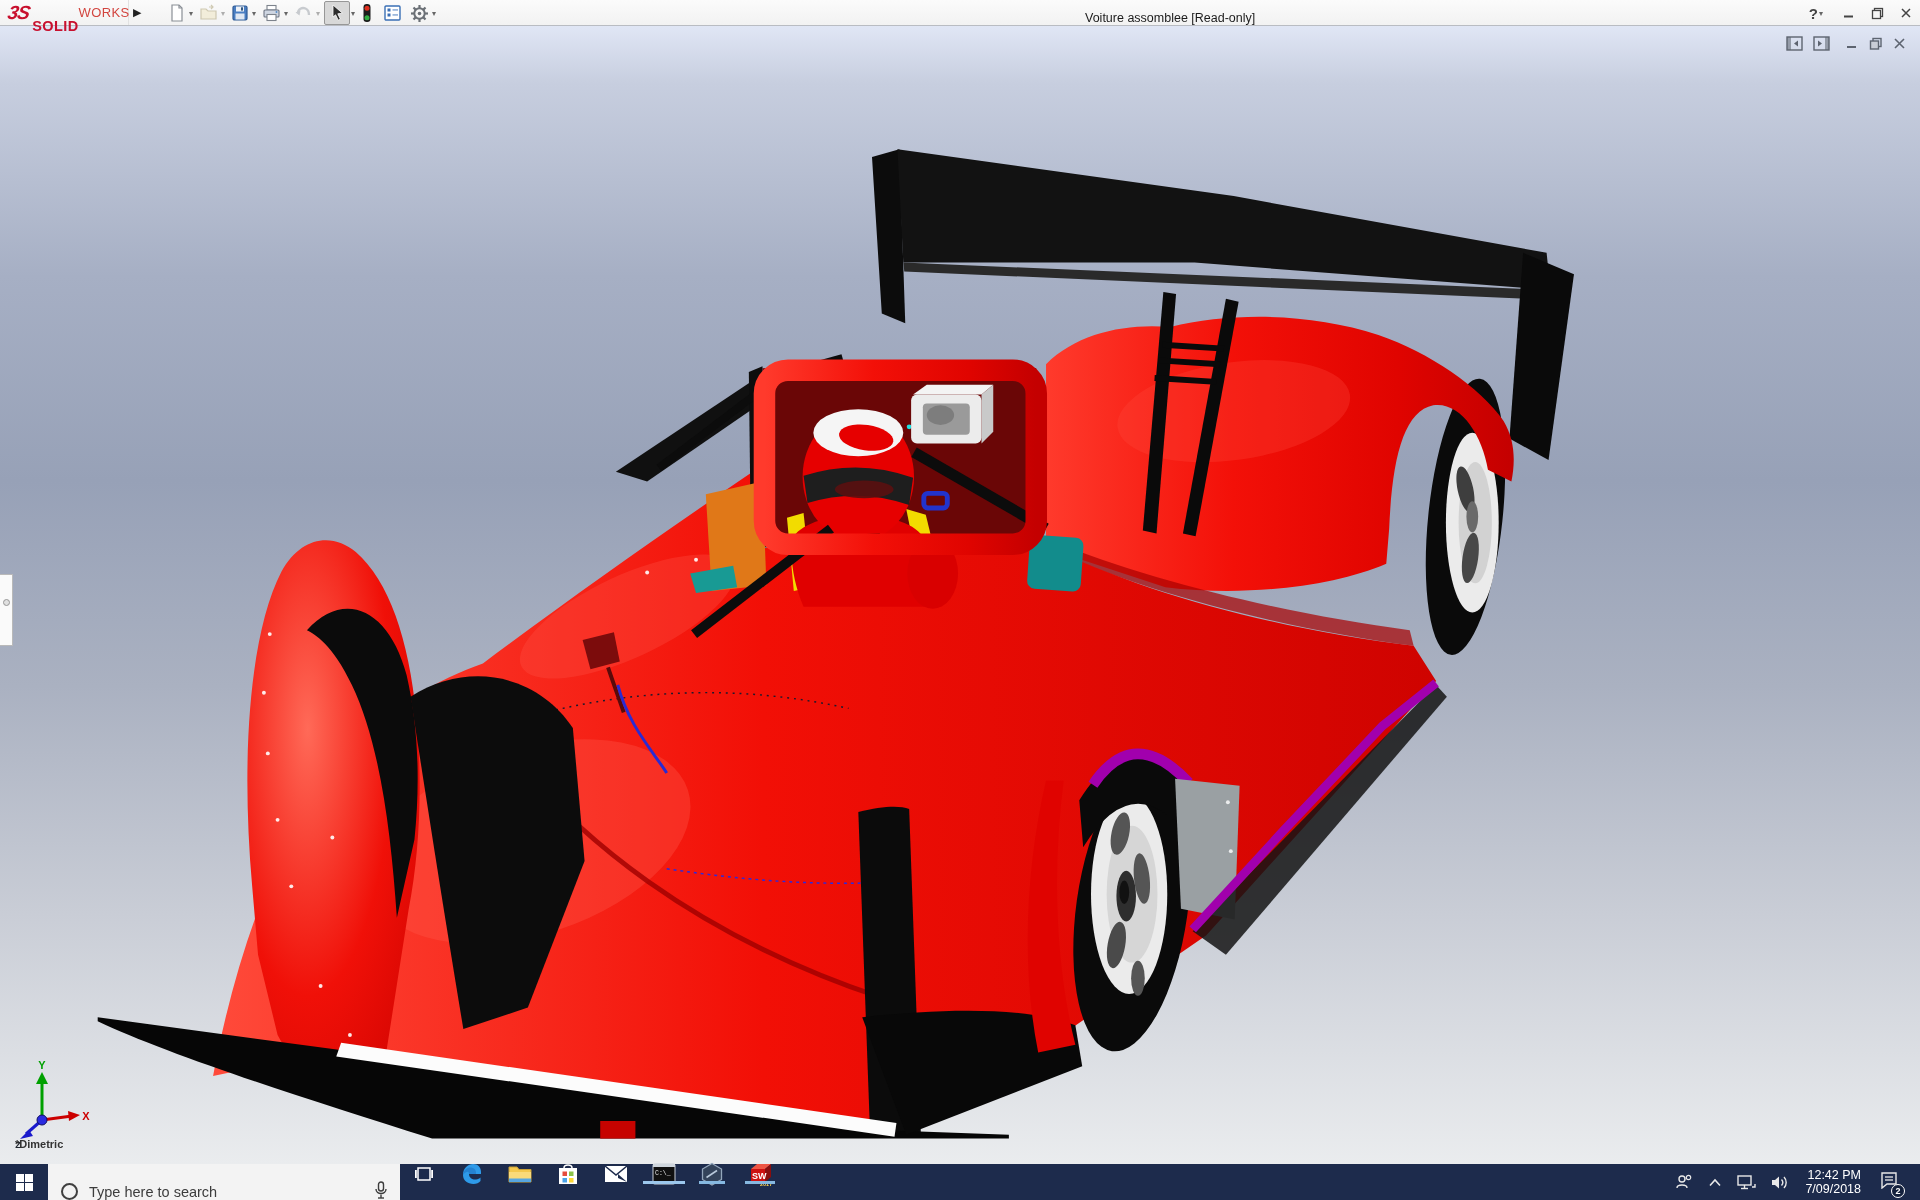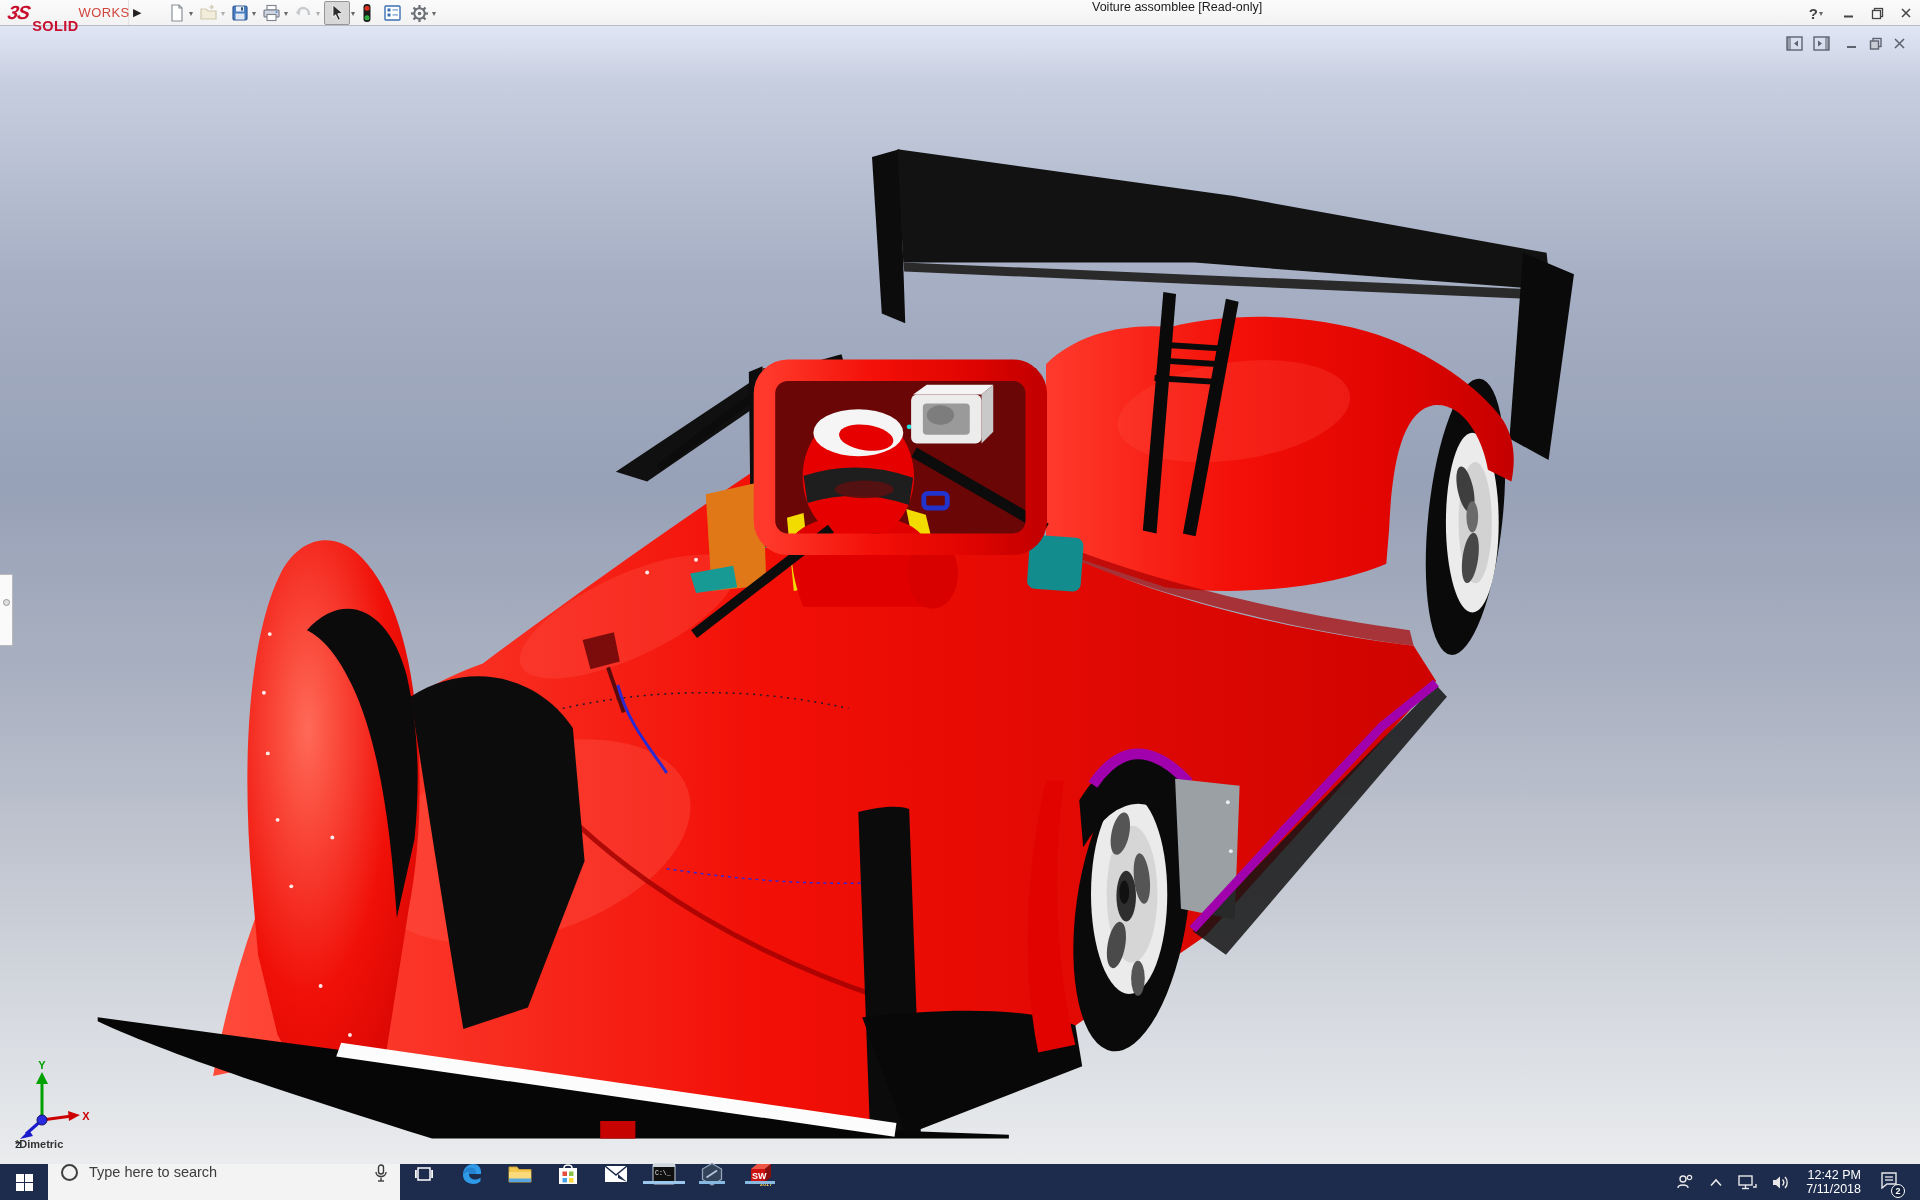--- a/index.html
+++ b/index.html
@@ -14,41 +14,41 @@
   #logo .mark { font-style:italic; font-weight:bold; font-size:19px; color:#c8102e; transform:skewX(-12deg); margin-right:3px; letter-spacing:-1px;}
   #logo .solid { font-weight:bold; font-size:14.5px; color:#c8102e; letter-spacing:.4px;margin-top:26px; }
   #logo .works { font-weight:400; font-size:13px; color:#d2453f; letter-spacing:.4px; }
   #flyout-arrow { position:absolute; left:133px; top:6px; font-size:11px; color:#222; cursor:pointer; }
   #main-toolbar { position:absolute; left:166px; top:1px; height:24px; display:flex; align-items:center; }
   .tbtn { height:24px; display:flex; align-items:center; padding:0 2px; }
   .tbtn svg { display:block; }
   .tb-caret { font-size:8px; color:#666; margin:0 4px 0 1px; }
   .tbtn.pressed { background:#d8d8d8; border:1px solid #979797; border-radius:2px; }
   .disabled { opacity:.5; }
-  #window-title { position:absolute; left:1085px; top:0; font-size:12.5px; color:#1b1b1b; white-space:nowrap;margin-left:7px; }
+  #window-title { position:absolute; left:1085px; top:11px; font-size:12.5px; color:#1b1b1b; white-space:nowrap; }
   #win-controls { position:absolute; right:8px; top:0; height:26px; display:flex; align-items:center; gap:16px; }
   #win-controls .wbtn { color:#444; font-size:14px; display:flex; align-items:center; }
 
   
   #viewport { position:absolute; left:0; top:26px; width:1920px; height:1138px;
     background:linear-gradient(180deg,#e0e6f5 0%,#c7cedf 5%,#a6afc4 22%,#97a1b7 40%,#aab1c1 58%,#c9cdd6 78%,#eaecee 100%); }
   #doc-controls { position:absolute; right:14px; top:10px; display:flex; gap:10px; align-items:center; }
   #doc-controls svg { display:block; }
   #left-tab { position:absolute; left:0; top:548px; width:13px; height:72px; background:#fafafa;
     border:1px solid #b9b9b9; border-left:none; }
   #left-tab .dot { position:absolute; left:3px; top:24px; width:7px; height:7px; border-radius:50%;
     background:#e0e0e0; border:1px solid #979797; }
   #view-label { position:absolute; left:15px; top:1112px; font-size:11px; font-weight:bold; color:#333; }
   #triad { position:absolute; left:10px; top:1034px; }
   #car-svg { position:absolute; left:0; top:0; }
 
   
   #taskbar { position:absolute; left:0; top:1164px; width:1920px; height:36px; background:#1d2b4c; z-index:60; }
   #start-btn { position:absolute; left:0; top:0; width:48px; height:36px; display:flex; align-items:center; justify-content:center; }
-  #search-box { position:absolute; left:48px; top:0; width:352px; height:36px; background:#f3f3f3; display:flex; align-items:flex-start; }
+  #search-box { position:absolute; left:48px; top:0; width:352px; height:36px; background:#f3f3f3; display:flex; align-items:flex-end; }
   #search-box .ring { width:17px; height:17px; border:2px solid #3f3f3f; border-radius:50%; margin-left:13px; flex:none; }
   #search-input { flex:1; border:none; outline:none; background:transparent; font-size:14.5px; color:#2b2b2b; padding-left:11px; font-family:"Liberation Sans",sans-serif; }
   #search-input::placeholder { color:#3c3c3c; opacity:1; }
   #search-mic { margin-right:12px; flex:none; }
   #task-apps { position:absolute; left:400px; top:0; display:flex; }
   .app-cell { width:48px; height:20px; position:relative; display:flex; align-items:center; justify-content:center; }
   .underline { position:absolute; bottom:0; height:3px; background:#86b8e0; left:50%; transform:translateX(-50%); }
   #tray { position:absolute; right:0; top:0; height:36px; display:flex; align-items:center; gap:15px; padding-right:22px; }
   #clock { text-align:right; color:#fff; font-size:12.5px; line-height:14px; }
   .badge { position:absolute; right:-7px; bottom:-5px; width:14px; height:14px; border-radius:50%;
@@ -497,21 +497,21 @@
         <line x1="4" y1="13.5" x2="11" y2="13.5" stroke="#e8e8e8" stroke-width="1.4"></line>
         <line x1="7.5" y1="10" x2="7.5" y2="13.5" stroke="#e8e8e8" stroke-width="1.4"></line>
         <path d="M15 12 L18 12 L18 9" fill="none" stroke="#e8e8e8" stroke-width="1.4"></path>
       </svg>
       <svg width="19" height="15" viewBox="0 0 19 15">
         <polygon points="1,5 4,5 8,1.5 8,13.5 4,10 1,10" fill="#e8e8e8"></polygon>
         <path d="M10.5 4.5 A4.5 4.5 0 0 1 10.5 10.5 M13 2 A8 8 0 0 1 13 13" fill="none" stroke="#e8e8e8" stroke-width="1.4"></path>
       </svg>
       <div id="clock">
         <div>12:42 PM</div>
-        <div>7/11/2018</div>
+        <div>7/09/2018</div>
       </div>
       <div style="position:relative; margin-left:4px;">
         <svg width="18" height="17" viewBox="0 0 18 17">
           <path d="M2 1 L16 1 L16 12 L7 12 L2 16 Z" fill="none" stroke="#e8e8e8" stroke-width="1.4"></path>
           <line x1="5" y1="5" x2="13" y2="5" stroke="#e8e8e8" stroke-width="1.3"></line>
           <line x1="5" y1="8" x2="13" y2="8" stroke="#e8e8e8" stroke-width="1.3"></line>
         </svg>
         <div class="badge">2</div>
       </div>
     </div>

